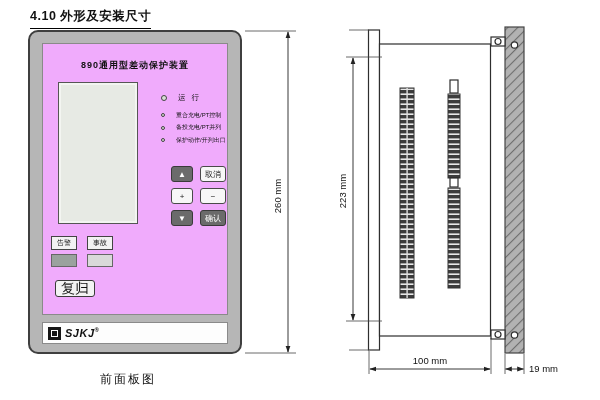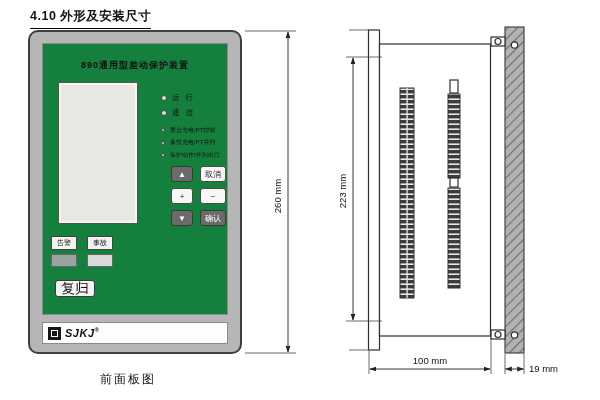--- a/index.html
+++ b/index.html
@@ -22,33 +22,33 @@
   .dim  { stroke:#222; stroke-width:0.9; }
   .part { fill:#ffffff; stroke:#2e2e2e; stroke-width:1.2; }
 
   
   .frame {
     position:absolute; left:28px; top:30px; width:214px; height:324px;
     background:#b6b6b6; border:2px solid #3f3f3f; border-radius:10px;
   }
   .inner {
     position:absolute; left:12px; top:11px; width:186px; height:272px;
-    background:#15803d; border:1px solid #8a8a8a;
+    background:#f0abfc; border:1px solid #8a8a8a;
   }
   .device-title {
     position:absolute; top:15px; left:0; right:0; text-align:center;
     font-size:9px; font-weight:bold; letter-spacing:1px;
   }
   .lcd {
     position:absolute; left:15px; top:38px; width:80px; height:142px;
     background:#e7eae4; border:1px solid #555;
     box-shadow:inset 0 0 0 2px #f3f5f1;
   }
   .leds { position:absolute; left:118px; top:46px; width:66px; }
-  .led-row { display:flex; align-items:center; gap:5px; height:15px; }
+  .led-row { display:flex; align-items:center; gap:11px; height:15px; }
   .led-row.sm { height:12.5px; }
   .led-row:not(.sm) + .led-row.sm { margin-top:4px; }
   .led-dot { width:6px; height:6px; border-radius:50%; background:#d9e0d6; border:1px solid #444; flex:none; }
   .led-row.sm .led-dot { width:4px; height:4px; }
   .led-label { font-size:7.5px; letter-spacing:2px; white-space:nowrap; }
   .led-row.sm .led-label { font-size:6px; letter-spacing:0; }
 
   .keypad {
     position:absolute; left:128px; top:122px;
     display:grid; grid-template-columns:22px 26px; grid-auto-rows:16px; gap:6px 7px;
@@ -156,24 +156,20 @@
   <div class="frame">
     <div class="inner">
       <div class="device-title">890通用型差动保护装置</div>
       <div class="lcd"></div>
 
       <div class="leds">
         <div class="led-row">
           <span class="led-dot"></span>
           <span class="led-label">运 行</span>
         </div>
-        <div class="led-row">
-          <span class="led-dot"></span>
-          <span class="led-label">通 信</span>
-        </div>
         <div class="led-row sm">
           <span class="led-dot"></span>
           <span class="led-label">重合充电/PT控制</span>
         </div>
         <div class="led-row sm">
           <span class="led-dot"></span>
           <span class="led-label">备投充电/PT并列</span>
         </div>
         <div class="led-row sm">
           <span class="led-dot"></span>

